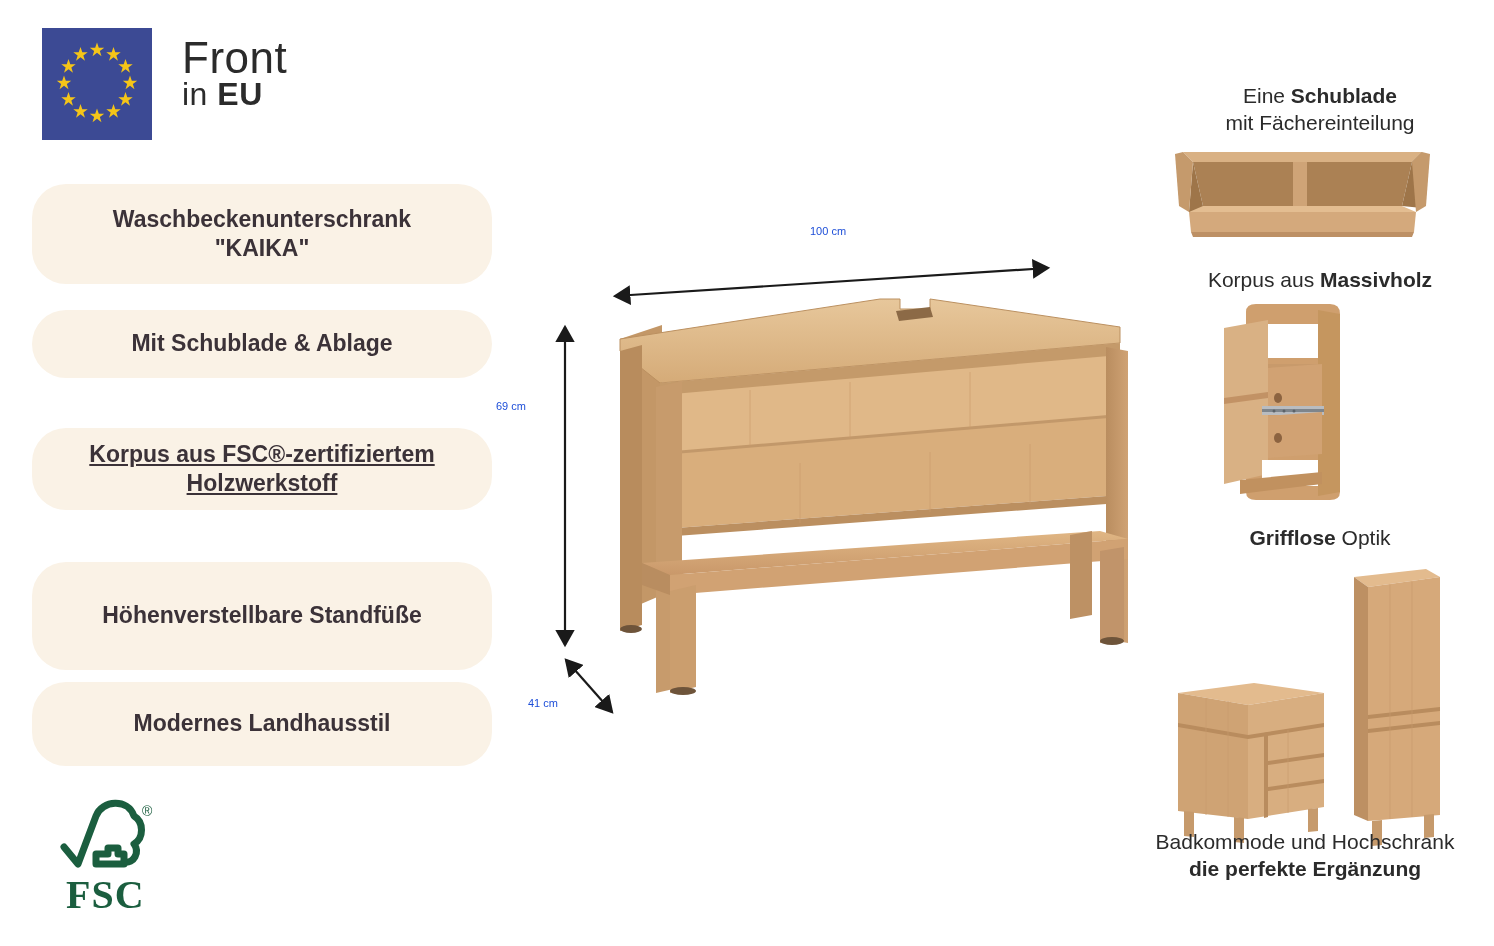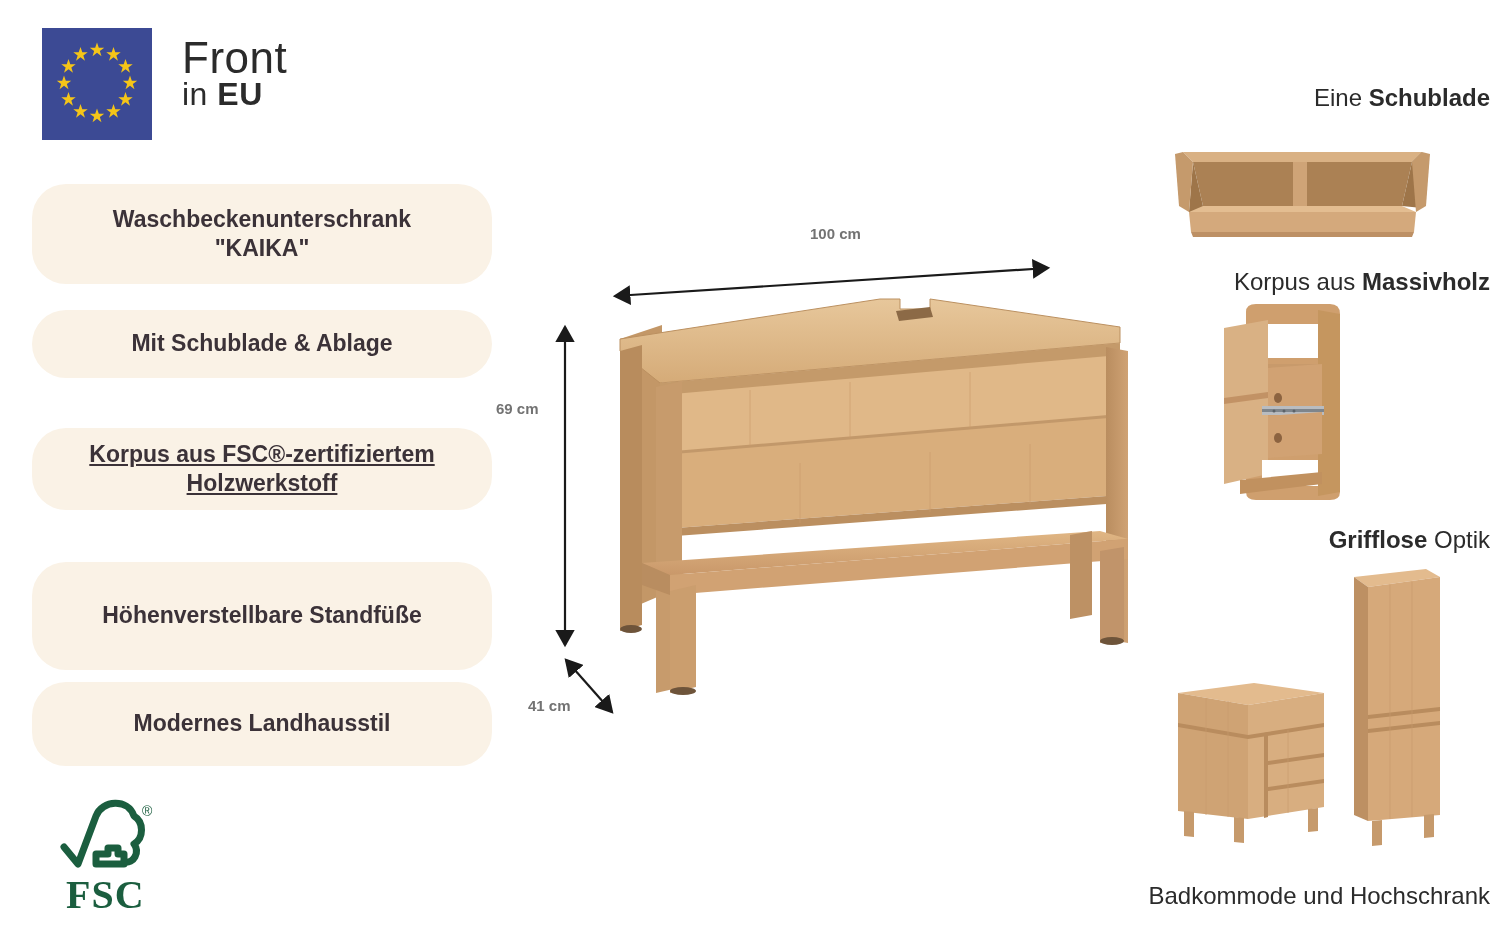--- a/index.html
+++ b/index.html
@@ -61,49 +61,49 @@
   #pill-3 { top: 562px;  height: 108px;  }
   #pill-4 { top: 682px;  height: 84px;  }
 
   
   #fsc-logo { left: 52px; top: 792px; width: 130px; height: 125px; }
   #fsc-logo svg { display: block; }
 
   
   .dim-label {
     position: absolute;
-    font-size: 15px;
-    font-weight: 700;
-    color: #737373;
+    font-size: 11px;
+    font-weight: 400;
+    color: #1d4ed8;
     white-space: nowrap;
   }
   #dim-width-label  { left: 810px; top: 225px; }
   #dim-height-label { left: 496px; top: 400px; }
   #dim-depth-label  { left: 528px; top: 697px; }
   #dim-arrows { left: 0; top: 0; width: 1494px; height: 946px; pointer-events: none; }
 
   
   #main-product { left: 600px; top: 295px; width: 540px; height: 410px; }
   #main-product svg { display: block; }
 
   
   .rc-caption {
     position: absolute;
-    text-align: right;
-    font-size: 24px;
+    text-align: center;
+    font-size: 21px;
     line-height: 1.3;
     color: #2b2b2b;
     white-space: nowrap;
   }
   .rc-caption b { font-weight: 700; }
 
   #cap-drawer   { left: 1150px; top: 82px;  width: 340px; }
   #cap-front    { left: 1150px; top: 266px; width: 340px; }
   #cap-handle   { left: 1150px; top: 524px; width: 340px; }
-  #cap-combo    { left: 1120px; top: 880px; width: 370px; }
+  #cap-combo    { left: 1120px; top: 828px; width: 370px; }
 
   #img-drawer   { left: 1175px; top: 140px; width: 255px; height: 100px; }
   #img-slide    { left: 1222px; top: 302px; width: 175px; height: 205px; }
   #img-combo    { left: 1168px; top: 565px; width: 290px; height: 290px; }
   #img-drawer svg, #img-slide svg, #img-combo svg { display:block; }
 </style>
 </head>
 <body>
 
 <div class="abs nosel" id="eu-badge">
@@ -259,20 +259,21 @@
 
   <line x1="566" y1="660" x2="612" y2="712" stroke="#1a1a1a" stroke-width="2.2" marker-start="url(#atail)" marker-end="url(#ahead)"></line>
 </svg>
 
 <div class="dim-label nosel" id="dim-width-label">100 cm</div>
 <div class="dim-label nosel" id="dim-height-label">69 cm</div>
 <div class="dim-label nosel" id="dim-depth-label">41 cm</div>
 
 <div class="rc-caption nosel" id="cap-drawer">
   <div><span>Eine </span><b>Schublade</b></div>
+  <div>mit Fächereinteilung</div>
 </div>
 
 <div class="abs nosel" id="img-drawer">
   <svg width="255" height="100" viewBox="0 0 255 100" aria-hidden="true">
 
     <polygon points="8,12 247,12 237,22 18,22" fill="#d9b184"></polygon>
 
     <polygon points="18,22 118,22 118,66 28,66" fill="#ab8154"></polygon>
     <polygon points="18,22 28,66 28,78 14,72" fill="#9e7549"></polygon>
 
@@ -371,13 +372,14 @@
     </g>
 
     <polygon points="16,246 26,247 26,272 16,271" fill="#c69a6c"></polygon>
     <polygon points="66,252 76,253 76,278 66,277" fill="#c69a6c"></polygon>
     <polygon points="140,244 150,243 150,266 140,267" fill="#c69a6c"></polygon>
   </svg>
 </div>
 
 <div class="rc-caption nosel" id="cap-combo">
   <div>Badkommode und Hochschrank</div>
+  <div><b>die perfekte Ergänzung</b></div>
 </div>
 
 </body></html>

